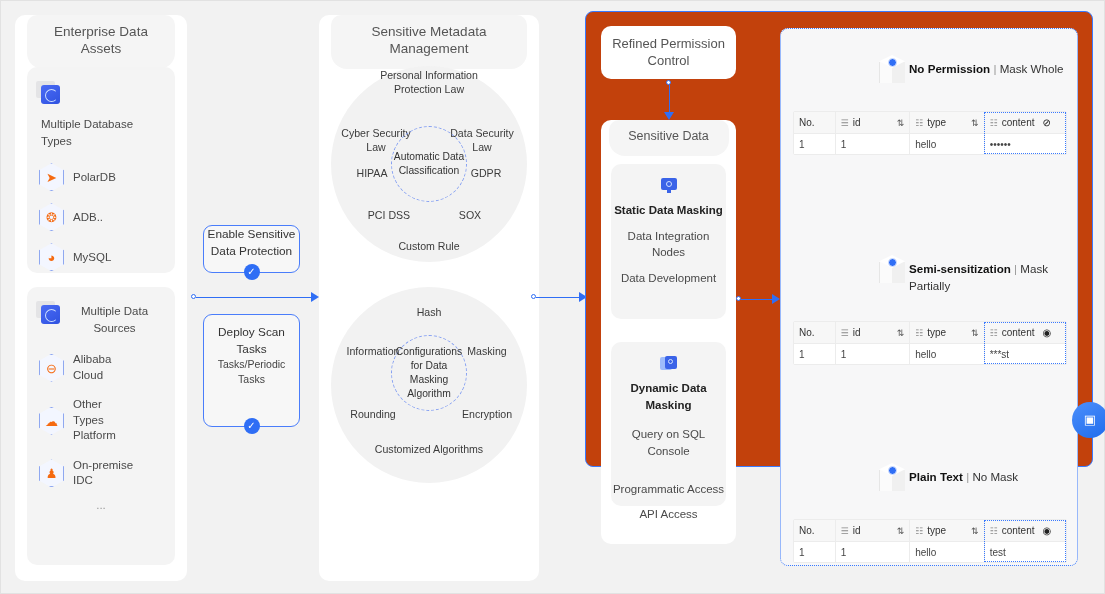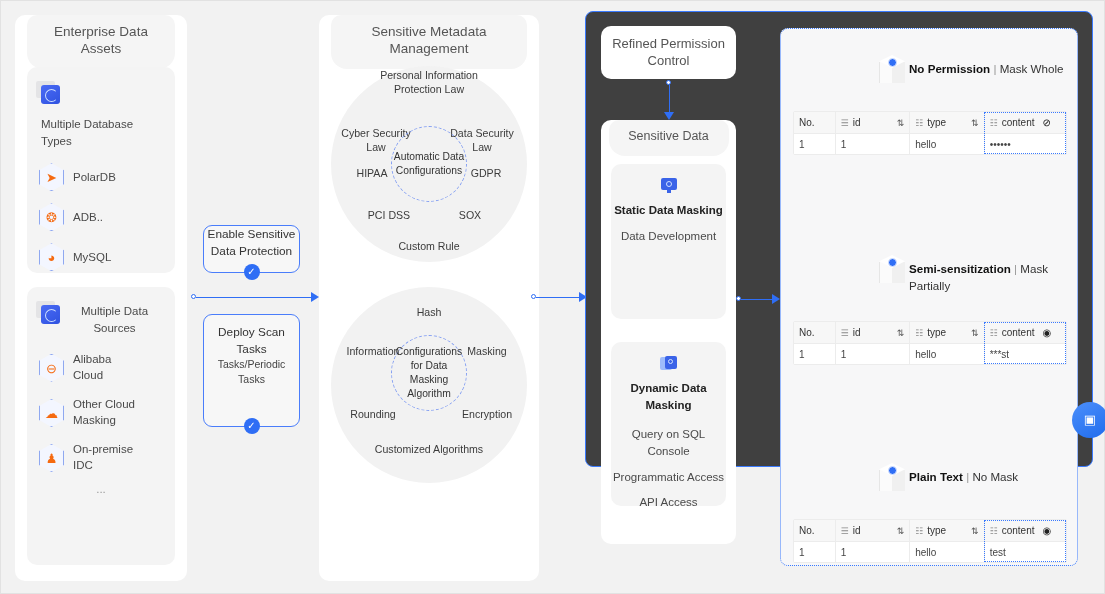--- a/index.html
+++ b/index.html
@@ -136,21 +136,21 @@
     position: absolute; bottom: 0; left: 0;
     border-left: 5px solid transparent; border-right: 5px solid transparent;
     border-top: 8px solid #2f6ef5;
   }
 
   
   #region-right {
     position: absolute; left: 584px; top: 10px;
     width: 508px; height: 456px;
     border: 1.4px solid #3a7afe; border-radius: 8px;
-    background: #404040;
+    background: #c2410c;
   }
   #masking-preview {
     position: absolute; left: 194px; top: 16px;
     width: 298px; height: 538px;
     border: 1.4px dotted #3a7afe; border-radius: 8px;
     background: #f7f7f8;
   }
 
   
   .resblock { position: absolute; left: 12px; width: 274px; }
@@ -274,21 +274,21 @@
             <div class="hx"></div>
               <div class="gl">⊖</div>
           </div>
           <div class="tx" style="width:62px; text-align:left;">Alibaba Cloud</div>
         </div>
         <div class="srcrow" style="margin-bottom:14px;">
           <div class="hexico">
             <div class="hx"></div>
               <div class="gl">☁</div>
           </div>
-          <div class="tx" style="width:62px; text-align:left;">Other Cloud Masking</div>
+          <div class="tx" style="width:62px; text-align:left;">Other Types Platform</div>
         </div>
         <div class="srcrow">
           <div class="hexico">
             <div class="hx"></div>
               <div class="gl">♟</div>
           </div>
           <div class="tx" style="width:62px; text-align:left;">On-premise IDC</div>
         </div>
       </div>
       <div class="lbl" style="margin-top:8px; color:#999;">...</div>
@@ -318,21 +318,21 @@
     <div class="bigcircle" style="left:12px; top:51px; width:196px; height:196px;">
       <div class="ctxt" style="left:28px; top:2px; width:140px;">Personal Information Protection Law</div>
       <div class="ctxt" style="left:6px; top:60px; width:78px;">Cyber Security Law</div>
       <div class="ctxt" style="left:112px; top:60px; width:78px;">Data Security Law</div>
       <div class="ctxt" style="left:14px; top:100px; width:54px;">HIPAA</div>
       <div class="ctxt" style="left:128px; top:100px; width:54px;">GDPR</div>
       <div class="ctxt" style="left:28px; top:142px; width:60px;">PCI DSS</div>
       <div class="ctxt" style="left:112px; top:142px; width:54px;">SOX</div>
       <div class="ctxt" style="left:58px; top:173px; width:80px;">Custom Rule</div>
       <div class="innercircle" style="left:60px; top:60px; width:76px; height:76px;">
-        <span>Automatic Data Configurations</span>
+        <span>Automatic Data Classification</span>
       </div>
     </div>
 
     <div class="bigcircle" style="left:12px; top:272px; width:196px; height:196px;">
       <div class="ctxt" style="left:68px; top:18px; width:60px;">Hash</div>
       <div class="ctxt" style="left:6px; top:57px; width:72px;">Information</div>
       <div class="ctxt" style="left:122px; top:57px; width:68px;">Masking</div>
       <div class="ctxt" style="left:8px; top:120px; width:68px;">Rounding</div>
       <div class="ctxt" style="left:122px; top:120px; width:68px;">Encryption</div>
       <div class="ctxt" style="left:38px; top:155px; width:120px;">Customized Algorithms</div>
@@ -365,32 +365,33 @@
     <div class="panel" style="left:15px; top:108px; width:135px; height:424px;">
       <div class="panel-head" style="width:120px; font-size:12.5px;">Sensitive Data</div>
 
       <div class="sub-card" style="position:absolute; left:10px; top:44px; width:115px; height:155px; padding-top:14px;">
         <div style="width:18px; height:16px; margin:0 auto 8px; position:relative;">
           <div style="position:absolute; left:1px; top:0; width:16px; height:12px; background:#3a63e8; border-radius:2px;"></div>
           <div style="position:absolute; left:6px; top:2.5px; width:6px; height:6px; border:1.3px solid #cfe0ff; border-radius:50%;"></div>
           <div style="position:absolute; left:7px; top:11px; width:4px; height:4px; background:#3a63e8;"></div>
         </div>
         <div class="lbl-b">Static Data Masking</div>
+        <div class="lbl" style="margin-top:9px;">Data Integration Nodes</div>
         <div class="lbl" style="margin-top:9px;">Data Development</div>
       </div>
 
       <div class="sub-card" style="position:absolute; left:10px; top:222px; width:115px; height:164px; padding-top:14px;">
         <div style="width:18px; height:16px; margin:0 auto 8px; position:relative;">
           <div style="position:absolute; left:0; top:1px; width:12px; height:13px; background:#9dbbfb; border-radius:2px;"></div>
           <div style="position:absolute; left:5px; top:0; width:12px; height:13px; background:#3a63e8; border-radius:2px;"></div>
           <div style="position:absolute; left:8px; top:3px; width:5px; height:5px; border:1.2px solid #cfe0ff; border-radius:50%;"></div>
         </div>
         <div class="lbl-b" style="padding:0 8px;">Dynamic Data Masking</div>
         <div class="lbl" style="margin-top:13px;">Query on SQL Console</div>
-        <div class="lbl" style="margin-top:9px;">Programmatic Access</div>
+        <div class="lbl" style="margin-top:21px;">Programmatic Access</div>
         <div class="lbl" style="margin-top:9px;">API Access</div>
       </div>
     </div>
 
     <div class="arrow-h" style="left:150px; top:282px; width:44px;">
       <div class="dot"></div>
         <div class="ln"></div>
         <div class="hd"></div>
     </div>
 

